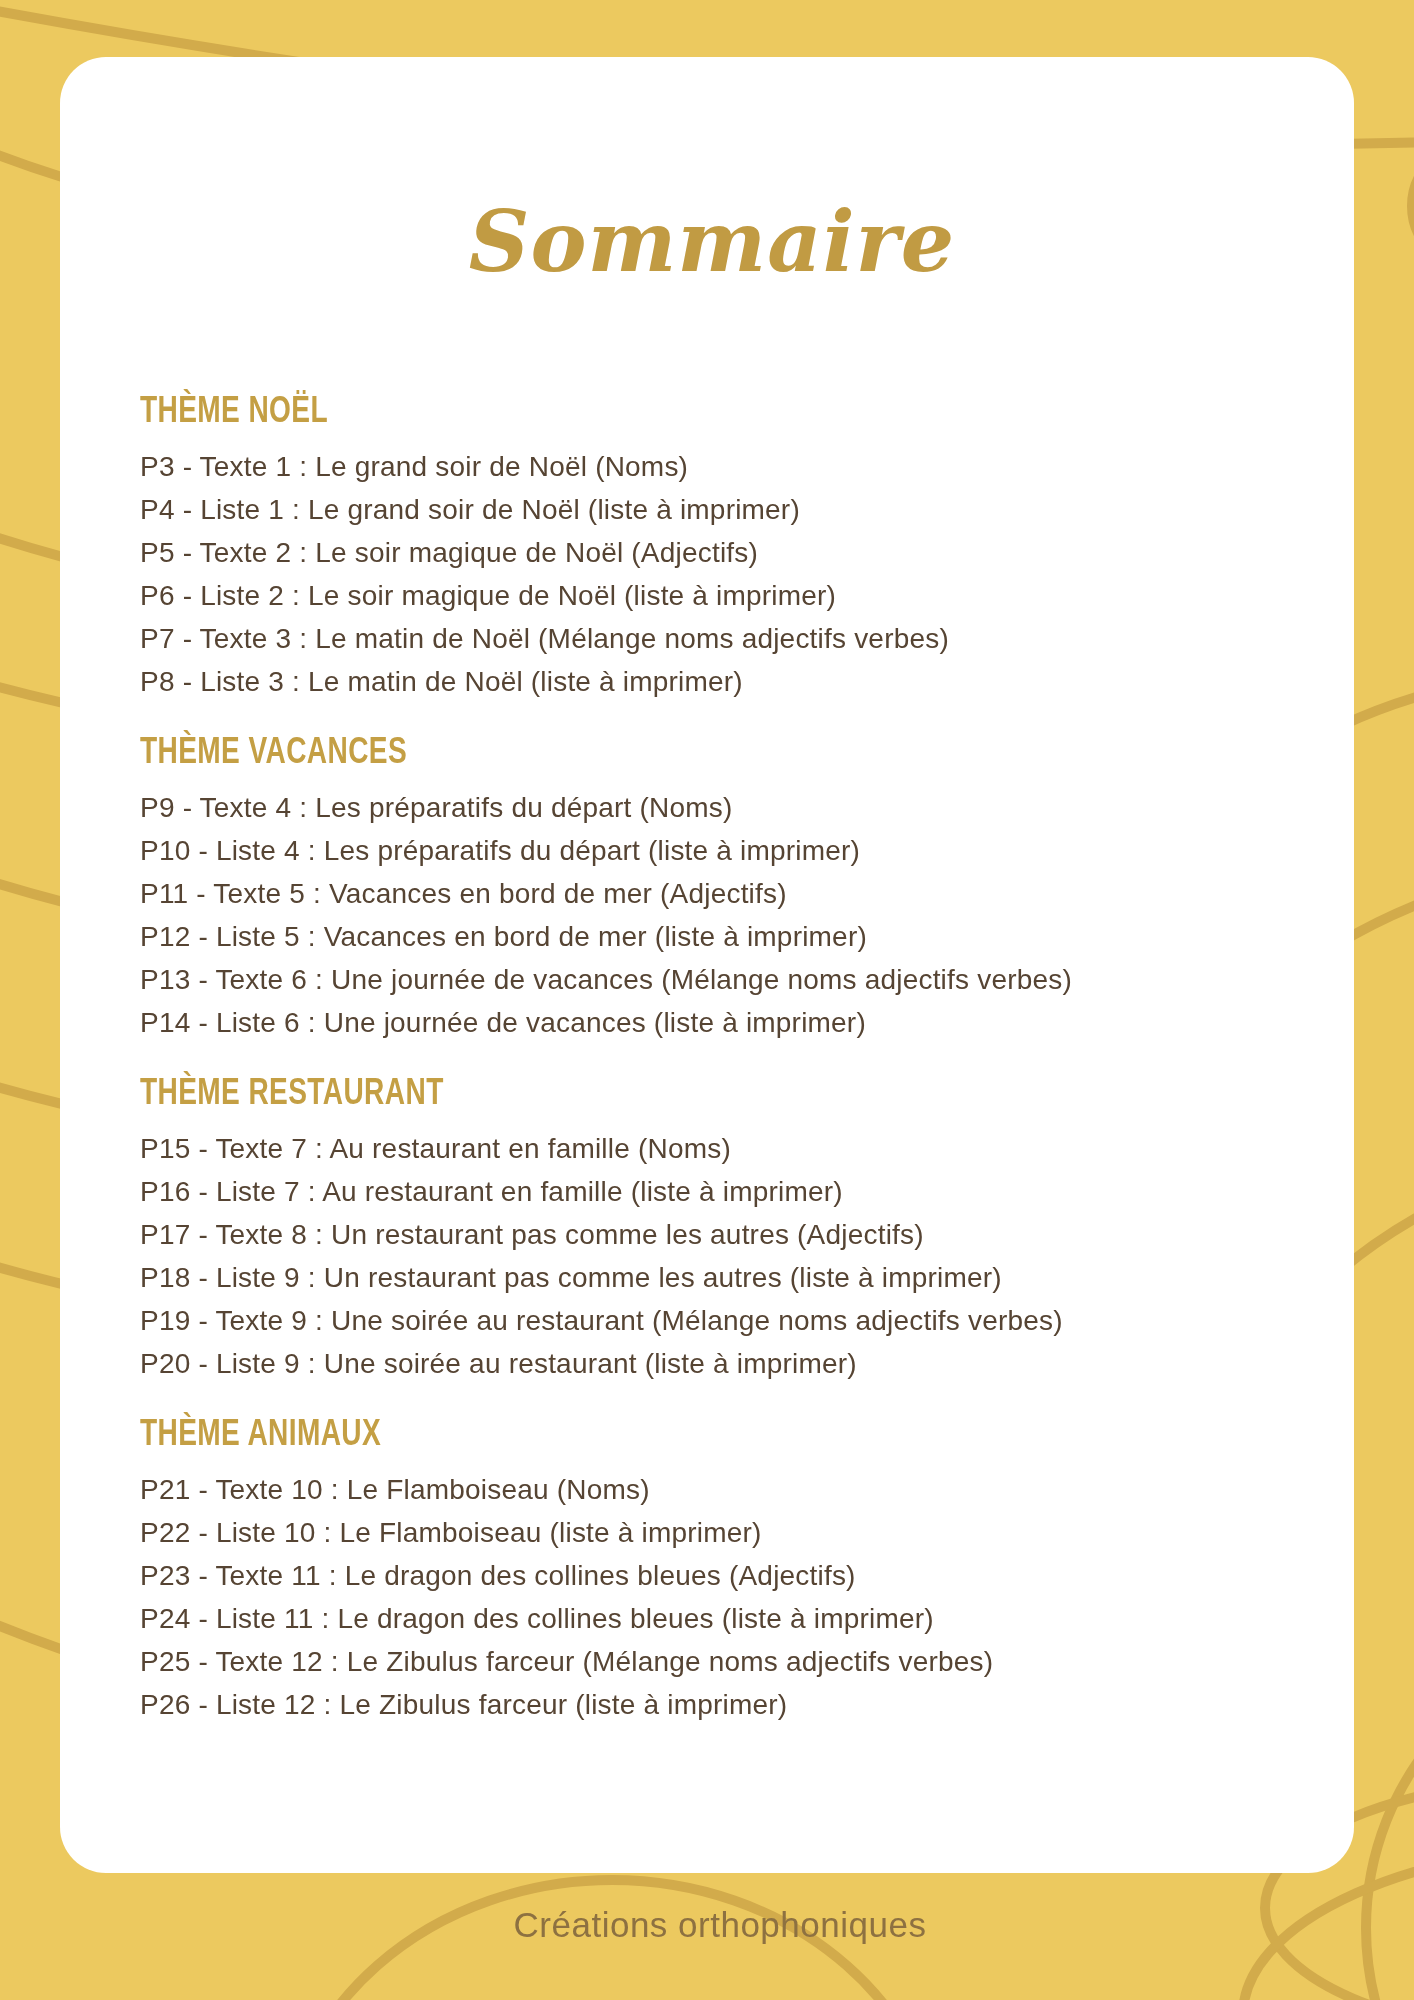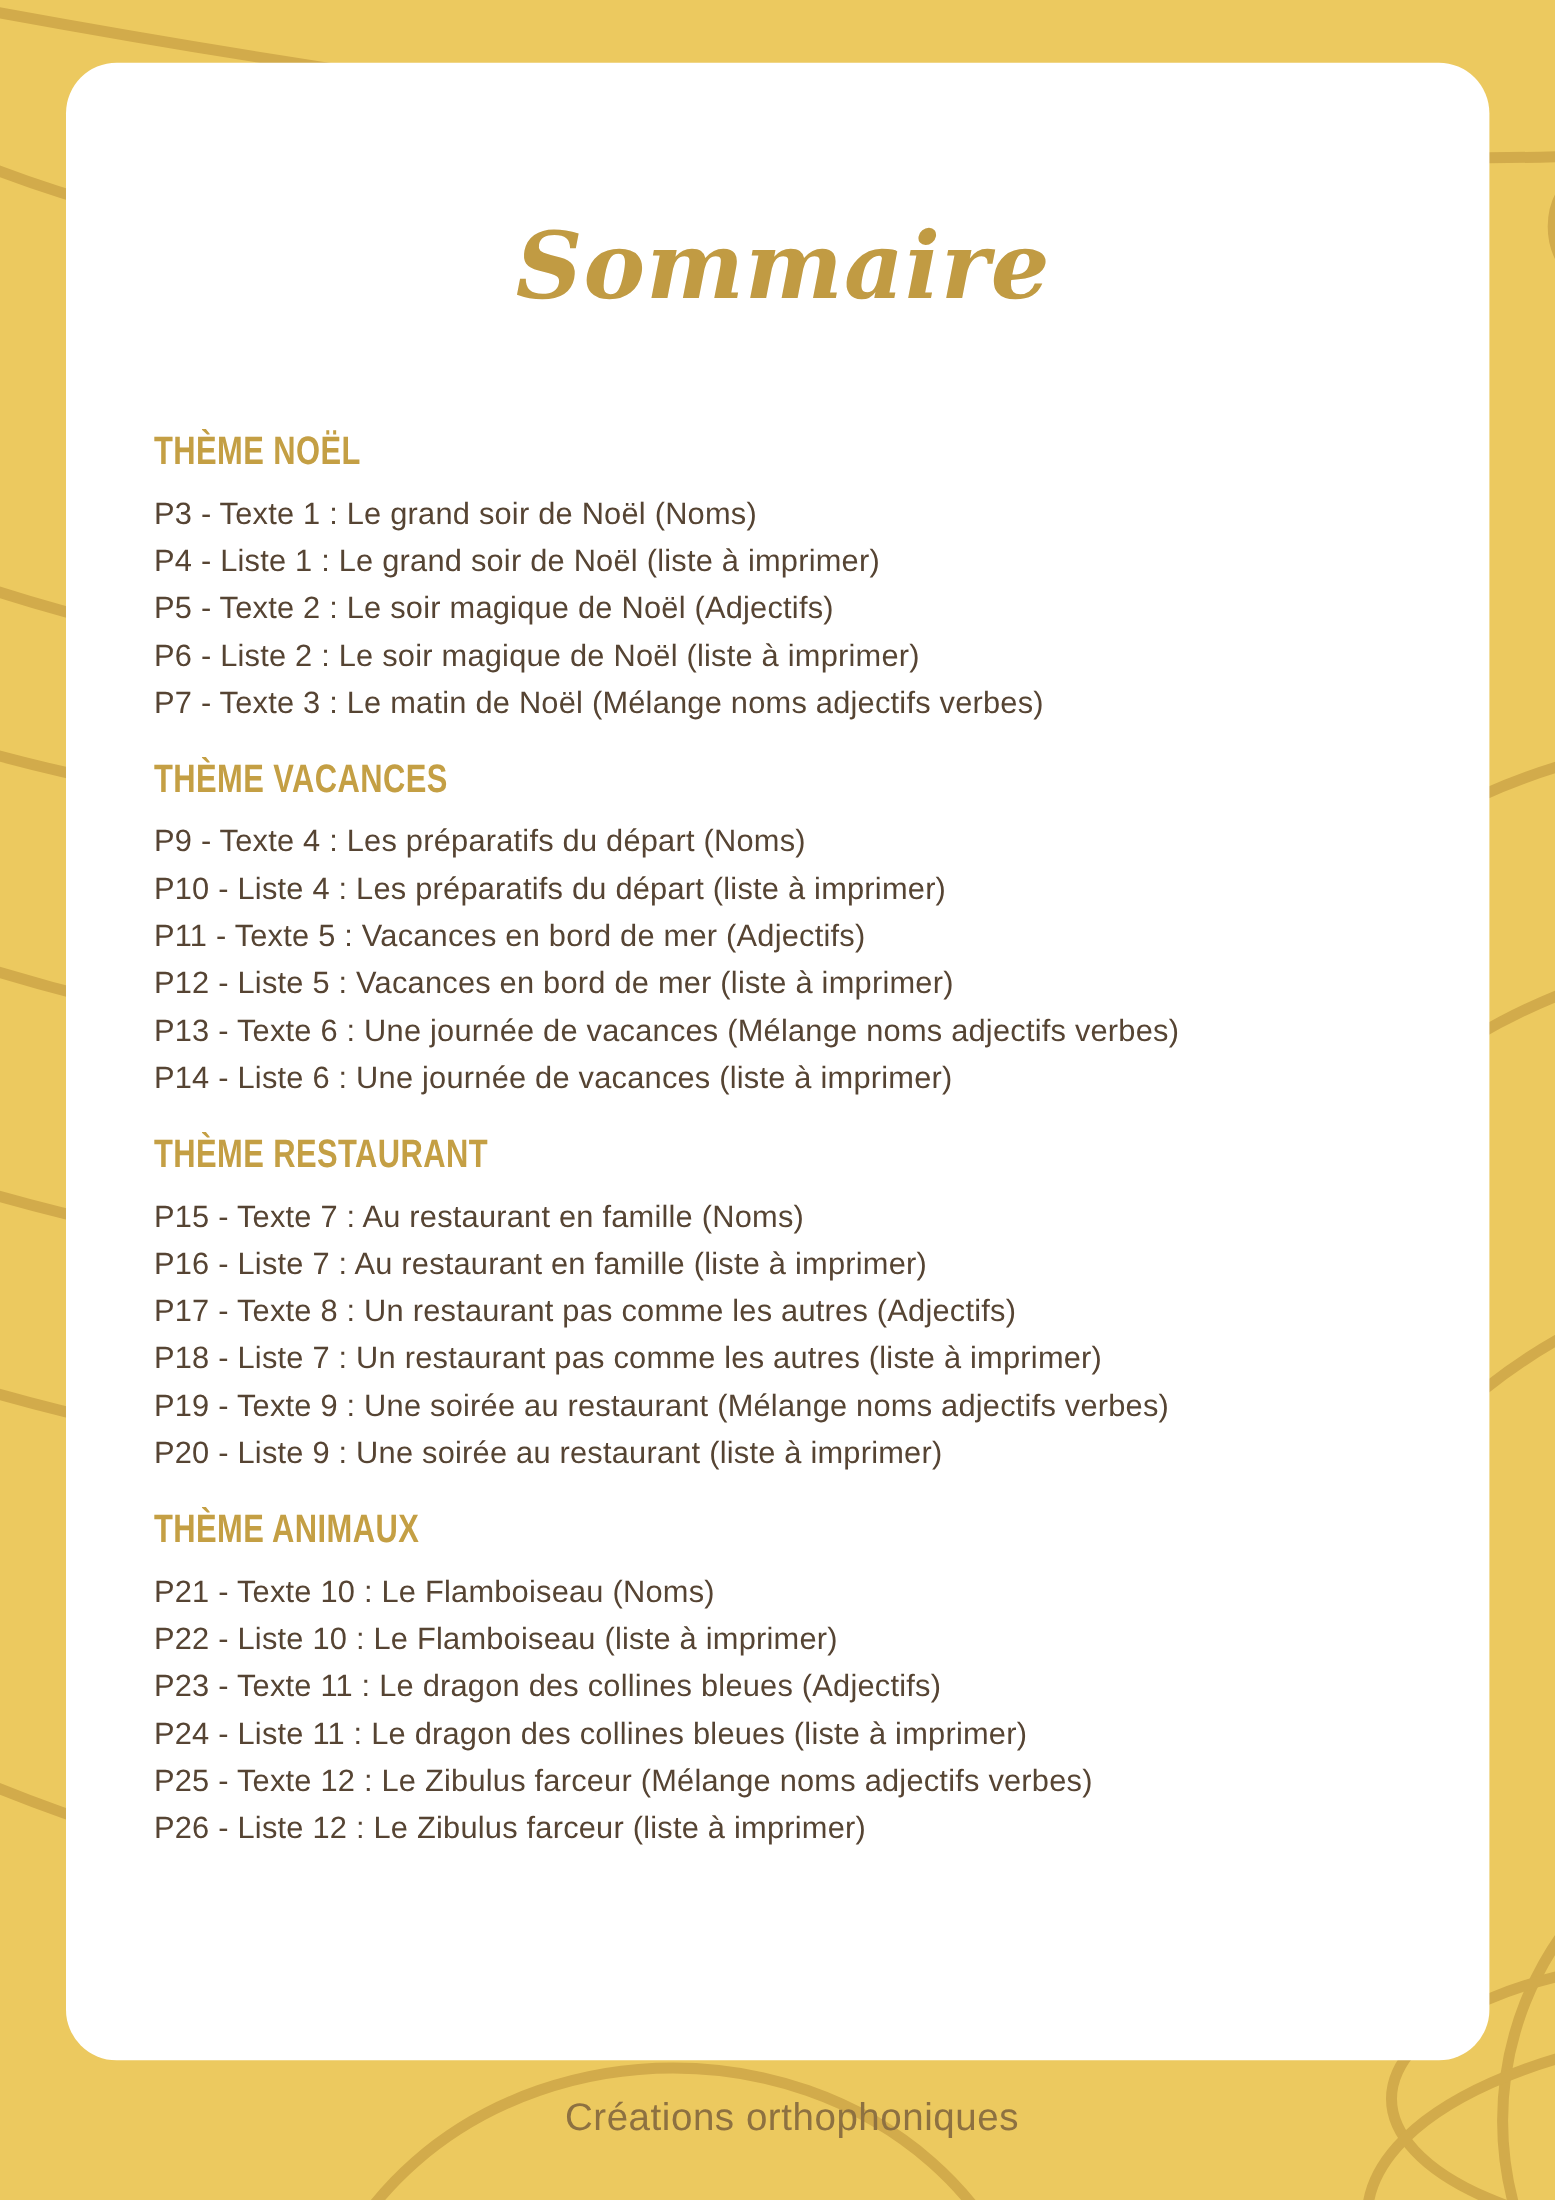--- a/index.html
+++ b/index.html
@@ -114,36 +114,37 @@
 <div class="card">
   <h1 class="page-title">Sommaire</h1>
   <div id="sections">
       <div class="section">
         <div class="section-heading-row"><div class="section-heading">THÈME NOËL</div></div>
         <div class="toc-item">P3 - Texte 1 : Le grand soir de Noël (Noms)</div>
         <div class="toc-item">P4 - Liste 1 : Le grand soir de Noël (liste à imprimer)</div>
         <div class="toc-item">P5 - Texte 2 : Le soir magique de Noël (Adjectifs)</div>
         <div class="toc-item">P6 - Liste 2 : Le soir magique de Noël (liste à imprimer)</div>
         <div class="toc-item">P7 - Texte 3 : Le matin de Noël (Mélange noms adjectifs verbes)</div>
+        <div class="toc-item">P8 - Liste 3 : Le matin de Noël (liste à imprimer)</div>
       </div>
       <div class="section">
         <div class="section-heading-row"><div class="section-heading">THÈME VACANCES</div></div>
         <div class="toc-item">P9 - Texte 4 : Les préparatifs du départ (Noms)</div>
         <div class="toc-item">P10 - Liste 4 : Les préparatifs du départ (liste à imprimer)</div>
         <div class="toc-item">P11 - Texte 5 : Vacances en bord de mer (Adjectifs)</div>
         <div class="toc-item">P12 - Liste 5 : Vacances en bord de mer (liste à imprimer)</div>
         <div class="toc-item">P13 - Texte 6 : Une journée de vacances (Mélange noms adjectifs verbes)</div>
         <div class="toc-item">P14 - Liste 6 : Une journée de vacances (liste à imprimer)</div>
       </div>
       <div class="section">
         <div class="section-heading-row"><div class="section-heading">THÈME RESTAURANT</div></div>
         <div class="toc-item">P15 - Texte 7 : Au restaurant en famille (Noms)</div>
         <div class="toc-item">P16 - Liste 7 : Au restaurant en famille (liste à imprimer)</div>
         <div class="toc-item">P17 - Texte 8 : Un restaurant pas comme les autres (Adjectifs)</div>
-        <div class="toc-item">P18 - Liste 7 : Un restaurant pas comme les autres (liste à imprimer)</div>
+        <div class="toc-item">P18 - Liste 9 : Un restaurant pas comme les autres (liste à imprimer)</div>
         <div class="toc-item">P19 - Texte 9 : Une soirée au restaurant (Mélange noms adjectifs verbes)</div>
         <div class="toc-item">P20 - Liste 9 : Une soirée au restaurant (liste à imprimer)</div>
       </div>
       <div class="section">
         <div class="section-heading-row"><div class="section-heading">THÈME ANIMAUX</div></div>
         <div class="toc-item">P21 - Texte 10 : Le Flamboiseau (Noms)</div>
         <div class="toc-item">P22 - Liste 10 : Le Flamboiseau (liste à imprimer)</div>
         <div class="toc-item">P23 - Texte 11 : Le dragon des collines bleues (Adjectifs)</div>
         <div class="toc-item">P24 - Liste 11 : Le dragon des collines bleues (liste à imprimer)</div>
         <div class="toc-item">P25 - Texte 12 : Le Zibulus farceur (Mélange noms adjectifs verbes)</div>

